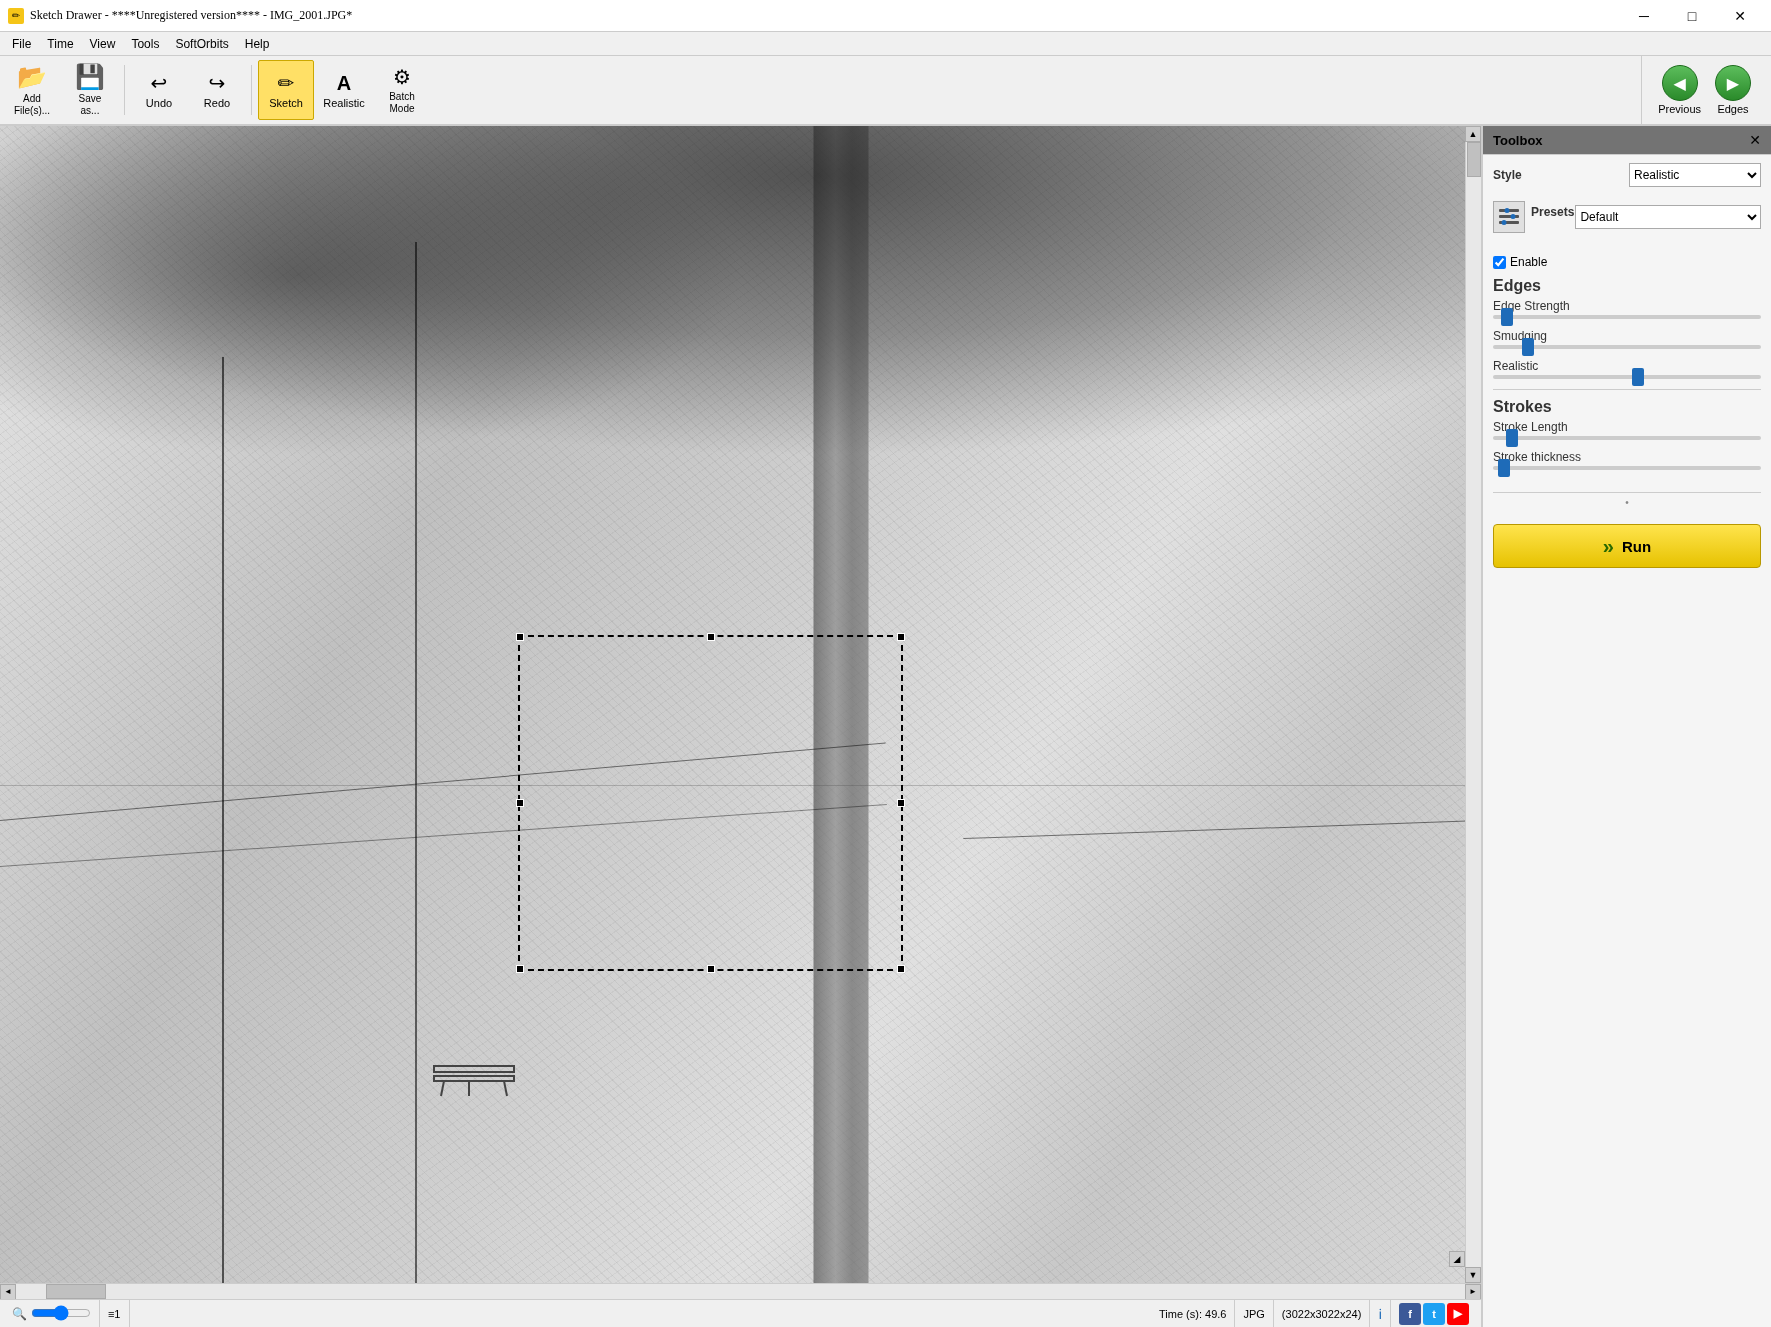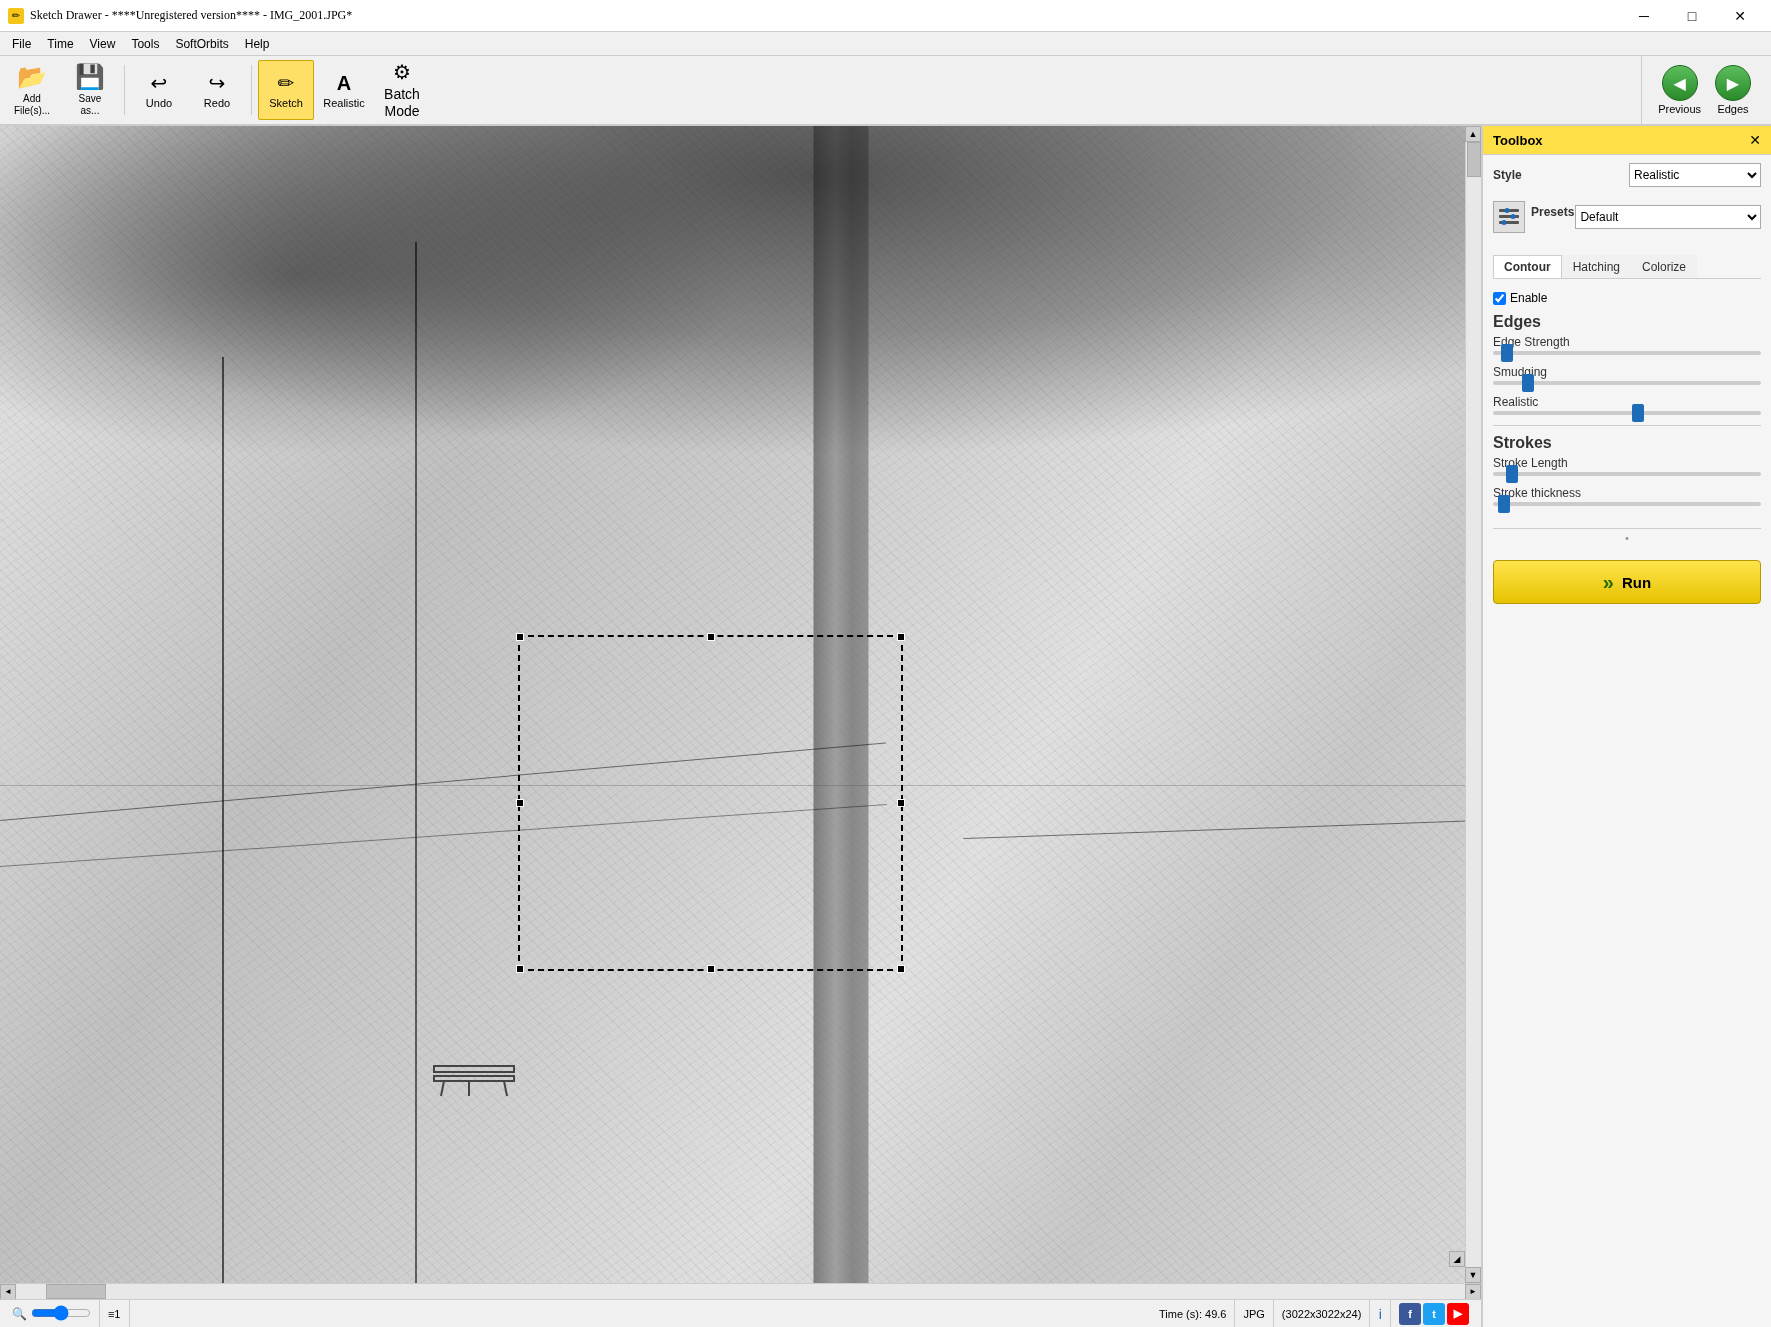--- a/index.html
+++ b/index.html
@@ -106,21 +106,21 @@
       border-left: 2px solid #ccc;
       display: flex;
       flex-direction: column;
       overflow-y: auto;
     }
     .toolbox-header {
       display: flex;
       align-items: center;
       justify-content: space-between;
       padding: 6px 10px;
-      background: #fde047;
+      background: #737373;
       border-bottom: 1px solid #ccc;
       font-weight: bold;
       font-size: 13px;
     }
     .toolbox-close { cursor: pointer; font-size: 14px; border: none; background: none; }
 
     .toolbox-section { padding: 8px 10px; }
 
     .toolbox-row {
       display: flex;
@@ -421,21 +421,21 @@
   <button class="toolbar-btn active">
     <span class="icon" style="font-size:20px">✏</span>
     <span>Sketch</span>
   </button>
   <button class="toolbar-btn">
     <span class="icon" style="font-size:20px;font-weight:bold">A</span>
     <span>Realistic</span>
   </button>
   <button class="toolbar-btn">
     <span class="icon" style="font-size:20px">⚙</span>
-    <span style="font-size:14px;text-align:center;line-height:1.2">Batch<br>Mode</span>
+    <span style="font-size:10px;text-align:center;line-height:1.2">Batch<br>Mode</span>
   </button>
 
   <div class="toolbar-right">
     <div class="toolbar-right-inner">
       <div class="prev-next-btn">
         <div class="arrow-circle">◀</div>
         <span>Previous</span>
       </div>
       <div class="prev-next-btn">
         <div class="arrow-circle">▶</div>
@@ -579,27 +579,20 @@
           <select class="toolbox-select" style="width:100%;">
             <option>Default</option>
             <option>Soft</option>
             <option>Strong</option>
             <option>Fine Art</option>
           </select>
         </div>
       </div>
     </div>
 
-    <div class="toolbox-section" style="padding-bottom:0;">
-      <div class="tabs-row">
-        <div class="tab active">Contour</div>
-        <div class="tab">Hatching</div>
-        <div class="tab">Colorize</div>
-      </div>
-    </div>
 
     <div class="toolbox-section">
 
       <div class="checkbox-row">
         <input type="checkbox" checked="" id="enable-cb" style="">
         <label for="enable-cb" style="font-size:12px;cursor:pointer;">Enable</label>
       </div>
 
       <div class="section-title">Edges</div>
 

